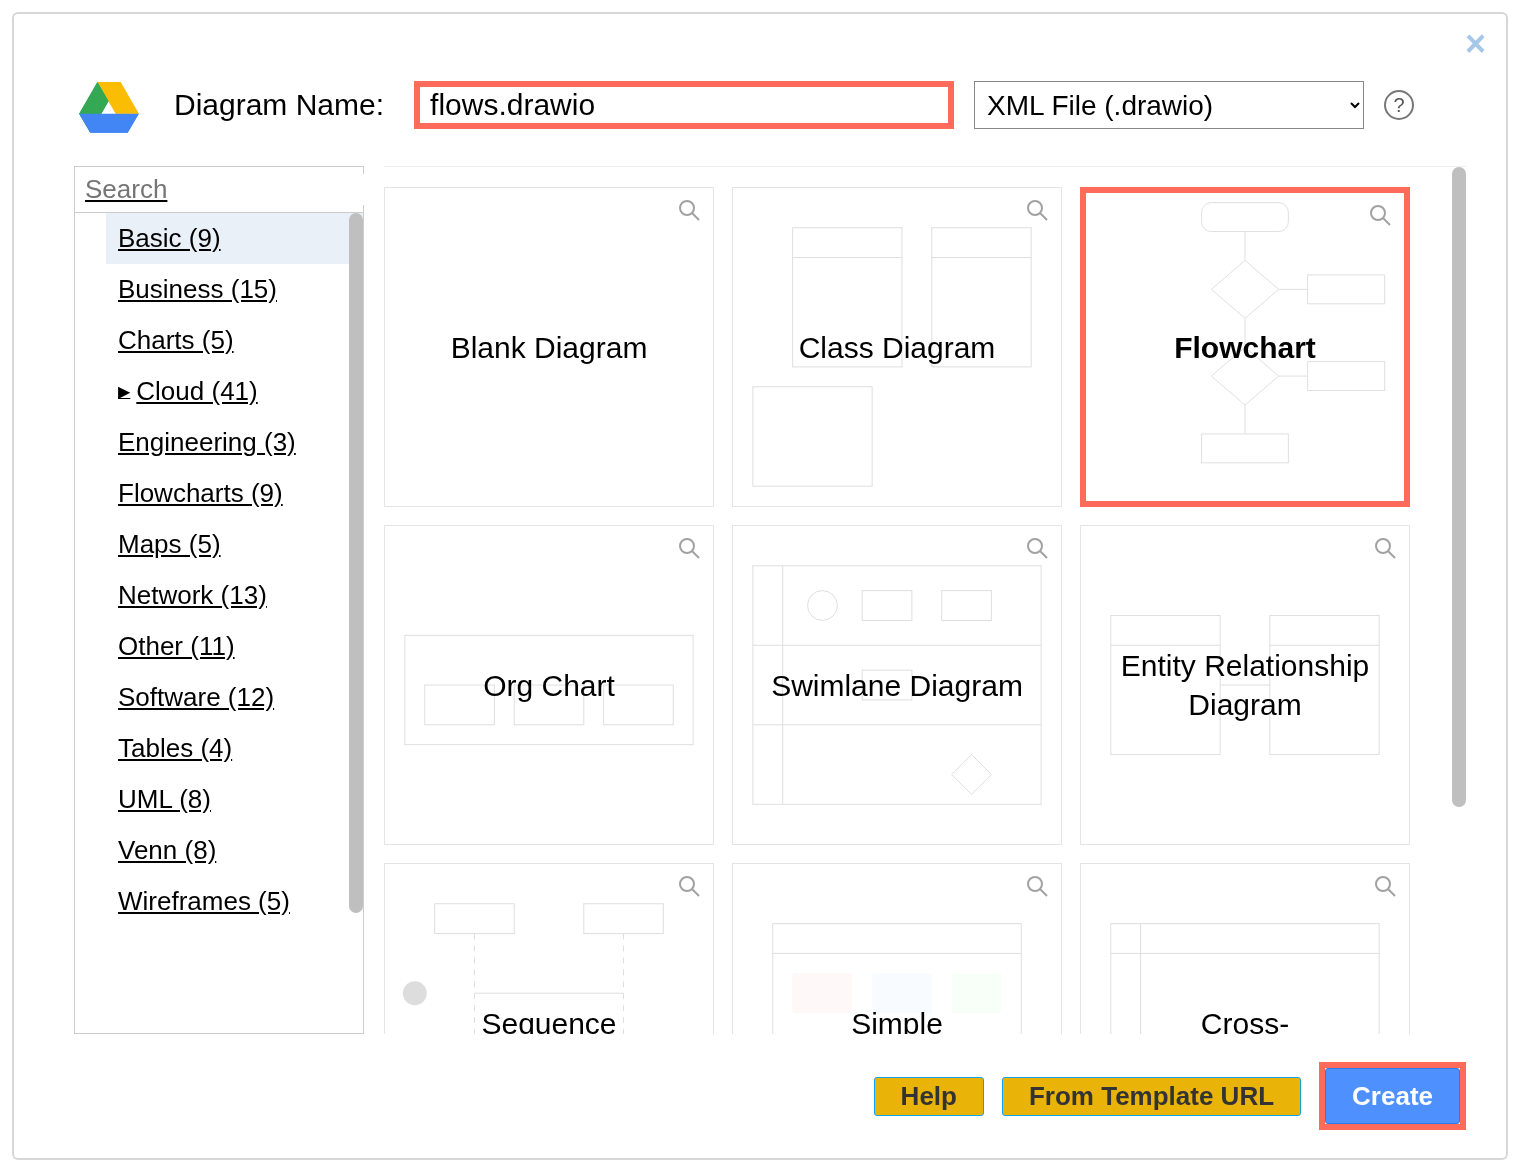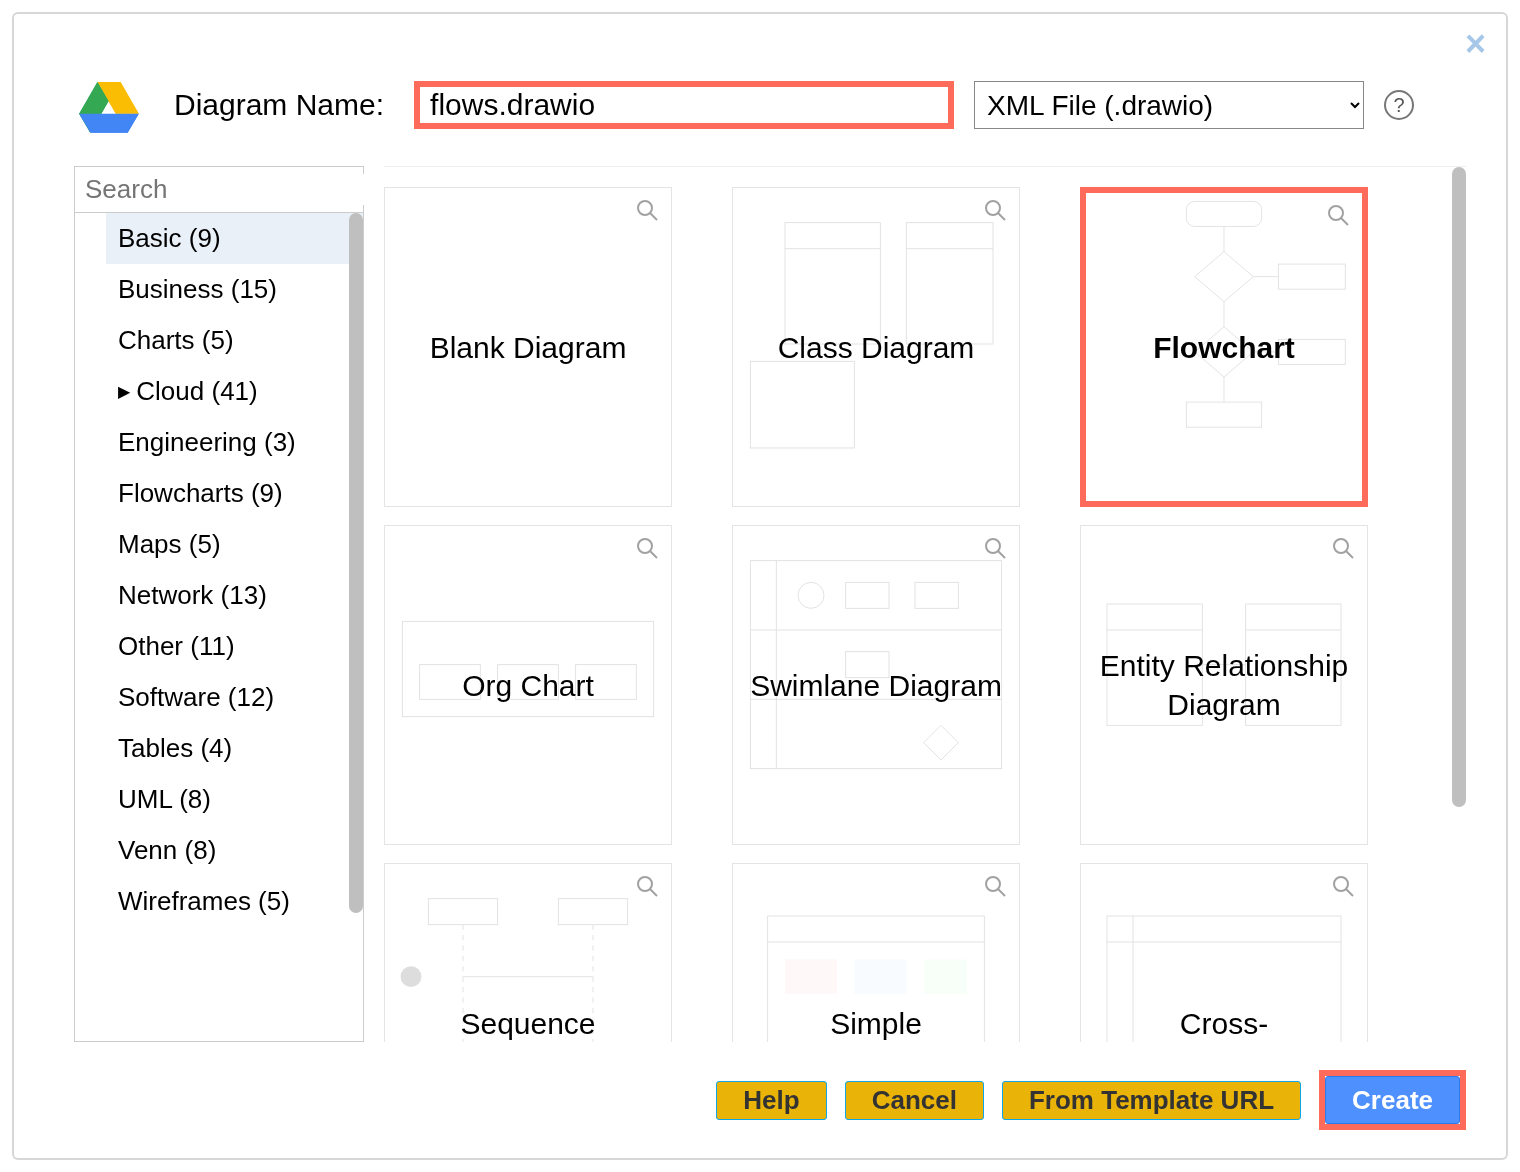--- a/index.html
+++ b/index.html
@@ -49,20 +49,21 @@
     font-size: 20px; color: #555; cursor: pointer;
   }
   .main {
     flex: 1; display: flex; padding: 0 40px 0 60px; gap: 20px; min-height: 0;
   }
   .sidebar {
     width: 290px;
     border: 1px solid #ccc;
     display: flex; flex-direction: column;
     position: relative;
+    text-decoration: underline;
   }
   .search-wrap {
     border-bottom: 1px solid #ccc;
     display: flex; align-items: center; padding: 0 10px;
     height: 46px;
   }
   .search-wrap input {
     flex: 1; border: none; outline: none; font-size: 26px; color: #777;
   }
   .mag {
@@ -87,21 +88,21 @@
     flex: 1; position: relative; overflow: hidden;
     border-top: 1px solid #eee;
   }
   .template-grid {
     display: grid;
     grid-template-columns: repeat(3, 330px);
     gap: 18px 18px;
     padding: 20px 0 0 0;
   }
   .tpl {
-    width: 288px; height: 320px;
+    width: 330px; height: 320px;
     border: 1px solid #e4e4e4;
     position: relative;
     background: #fff;
     cursor: pointer;
     display: flex; align-items: center; justify-content: center;
     overflow: hidden;
   }
   .tpl.selected {
     border: 6px solid #ff6b5b;
     font-weight: bold;
@@ -134,21 +135,21 @@
     cursor: pointer;
     border-radius: 3px;
     color: #333;
   }
   .btn-primary {
     background: #4d90fe; color: #fff; border: 1px solid #3079ed;
   }
   .btn-primary-wrap {
     border: 6px solid #ff6b5b; padding: 0;
   }
-  .btn-primary-wrap .btn-primary { height: 48px; }
+  .btn-primary-wrap .btn-primary { height: 56px; }
 </style>
 </head>
 <body>
 
 <div class="dialog">
 
   <div class="close-x">×</div>
 
   <div class="header-row">
     <svg class="drive-icon" viewBox="0 0 87 78">
@@ -356,20 +357,19 @@
             <div class="tpl-label">Cross-</div>
           </div>
         </div>
       <div class="template-scroll-thumb"></div>
     </div>
 
   </div>
 
   <div class="footer">
     <button class="btn">Help</button>
-    <button class="btn">Cancel</button>
     <button class="btn">From Template URL</button>
     <span class="btn-primary-wrap">
       <button class="btn btn-primary">Create</button>
     </span>
   </div>
 
 </div>
 
 </body></html>

